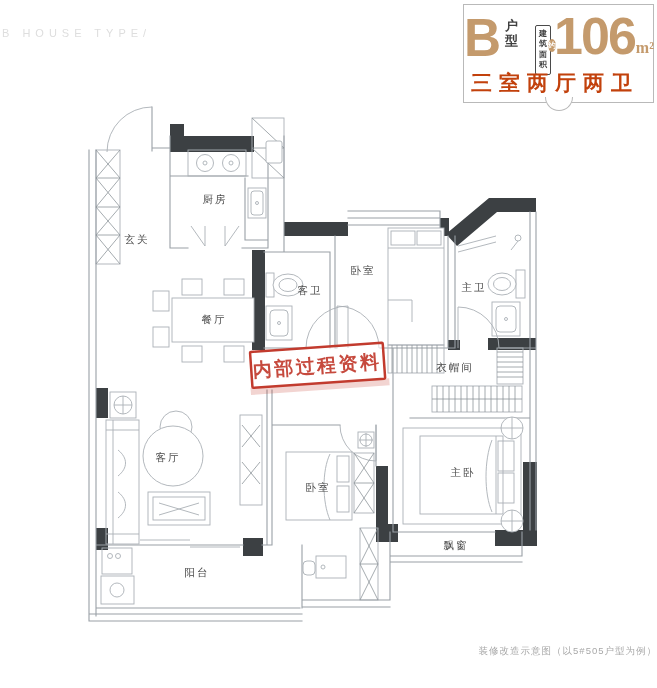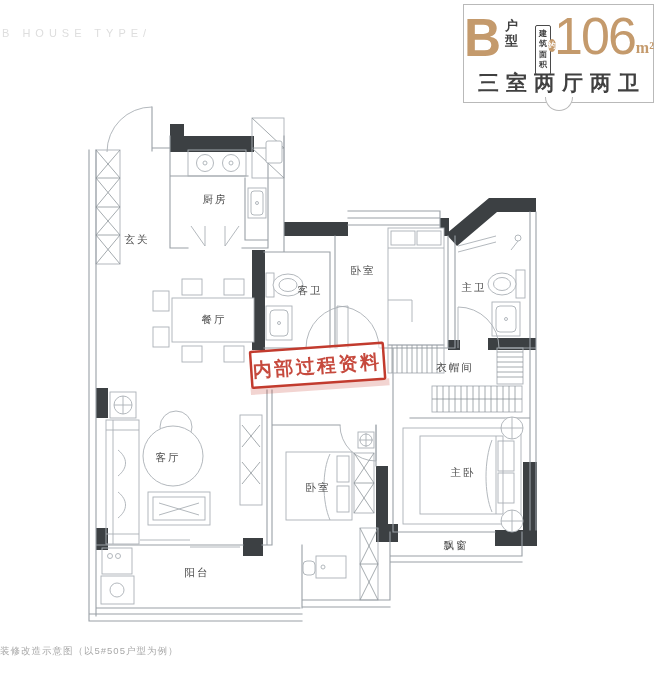--- a/index.html
+++ b/index.html
@@ -11,27 +11,27 @@
   
   .title-block{position:absolute;left:463px;top:4px;width:189px;height:97px;border:1px solid #b9b9b9;background:#fff;}
   .tb-row{display:flex;align-items:flex-start;justify-content:center;padding-top:8px;height:52px;}
   .tb-letter{font-weight:700;font-size:54px;line-height:.9;color:var(--accent);transform:scaleX(.95);}
   .tb-type{display:flex;flex-direction:column;font-weight:700;font-size:13px;line-height:1.15;color:#3f3f3f;margin:6px 0 0 3px;}
   .tb-div{width:1px;height:44px;background:#d7d7d7;margin:2px 8px 0 9px;}
   .tb-arealabel{display:flex;flex-direction:column;border:1px solid #4a4a4a;border-radius:2px;
                 font-weight:700;font-size:8px;line-height:1.3;color:#3f3f3f;padding:3px;margin-top:12px;justify-content:center;}
   .tb-approx{width:13px;height:13px;border-radius:50%;background:var(--accent);color:#fff;
              font-weight:700;font-size:8px;line-height:13px;text-align:center;margin:26px 0 0 -3px;position:relative;z-index:2;}
-  .tb-value{font-weight:400;font-size:52px;line-height:.9;color:var(--accent);letter-spacing:-2px;margin-left:-2px;}
+  .tb-value{font-weight:700;font-size:52px;line-height:.9;color:var(--accent);letter-spacing:-2px;margin-left:-2px;}
   .tb-unit{font-weight:700;font-size:16px;color:var(--accent);align-self:flex-end;margin:0 0 8px 1px;font-family:Liberation Serif, serif;}
-  .tb-subtitle{text-align:center;font-weight:700;font-size:21px;color:#404040;letter-spacing:7px;text-indent:7px;margin-top:4px;}
+  .tb-subtitle{font-weight:700;font-size:21px;color:#c2410c;letter-spacing:7px;text-indent:7px;margin-top:4px;}
   .tb-notch{position:absolute;left:50%;bottom:-9px;transform:translateX(-50%);width:26px;height:13px;
             background:#fff;border:1px solid #b9b9b9;border-top:none;border-radius:0 0 26px 26px;}
   
-  .captions{position:absolute;left:0;top:645px;width:657px;text-align:left;}
+  .captions{position:absolute;left:0;top:645px;width:657px;text-align:right;}
   .cap1{font-size:9.5px;color:#a8a8a8;letter-spacing:1px;}
   .cap2{font-size:8px;color:#c8c8c8;letter-spacing:1px;margin-top:3px;}
   
   svg.plan{position:absolute;left:0;top:0;}
   .w{stroke:var(--line_gray);stroke-width:1.1;fill:none;stroke-linecap:square;}
   .f{stroke:#aab0b6;stroke-width:.9;fill:none;}
   .ff{stroke:#aab0b6;stroke-width:.9;fill:#fff;}
   .k{fill:var(--wall_dark);stroke:none;}
   .hatch{stroke:#8e959b;stroke-width:.8;fill:none;}
   text.room{font-family:"Liberation Sans",sans-serif;font-size:10.5px;fill:#4b4b4b;letter-spacing:2px;text-anchor:middle;}

